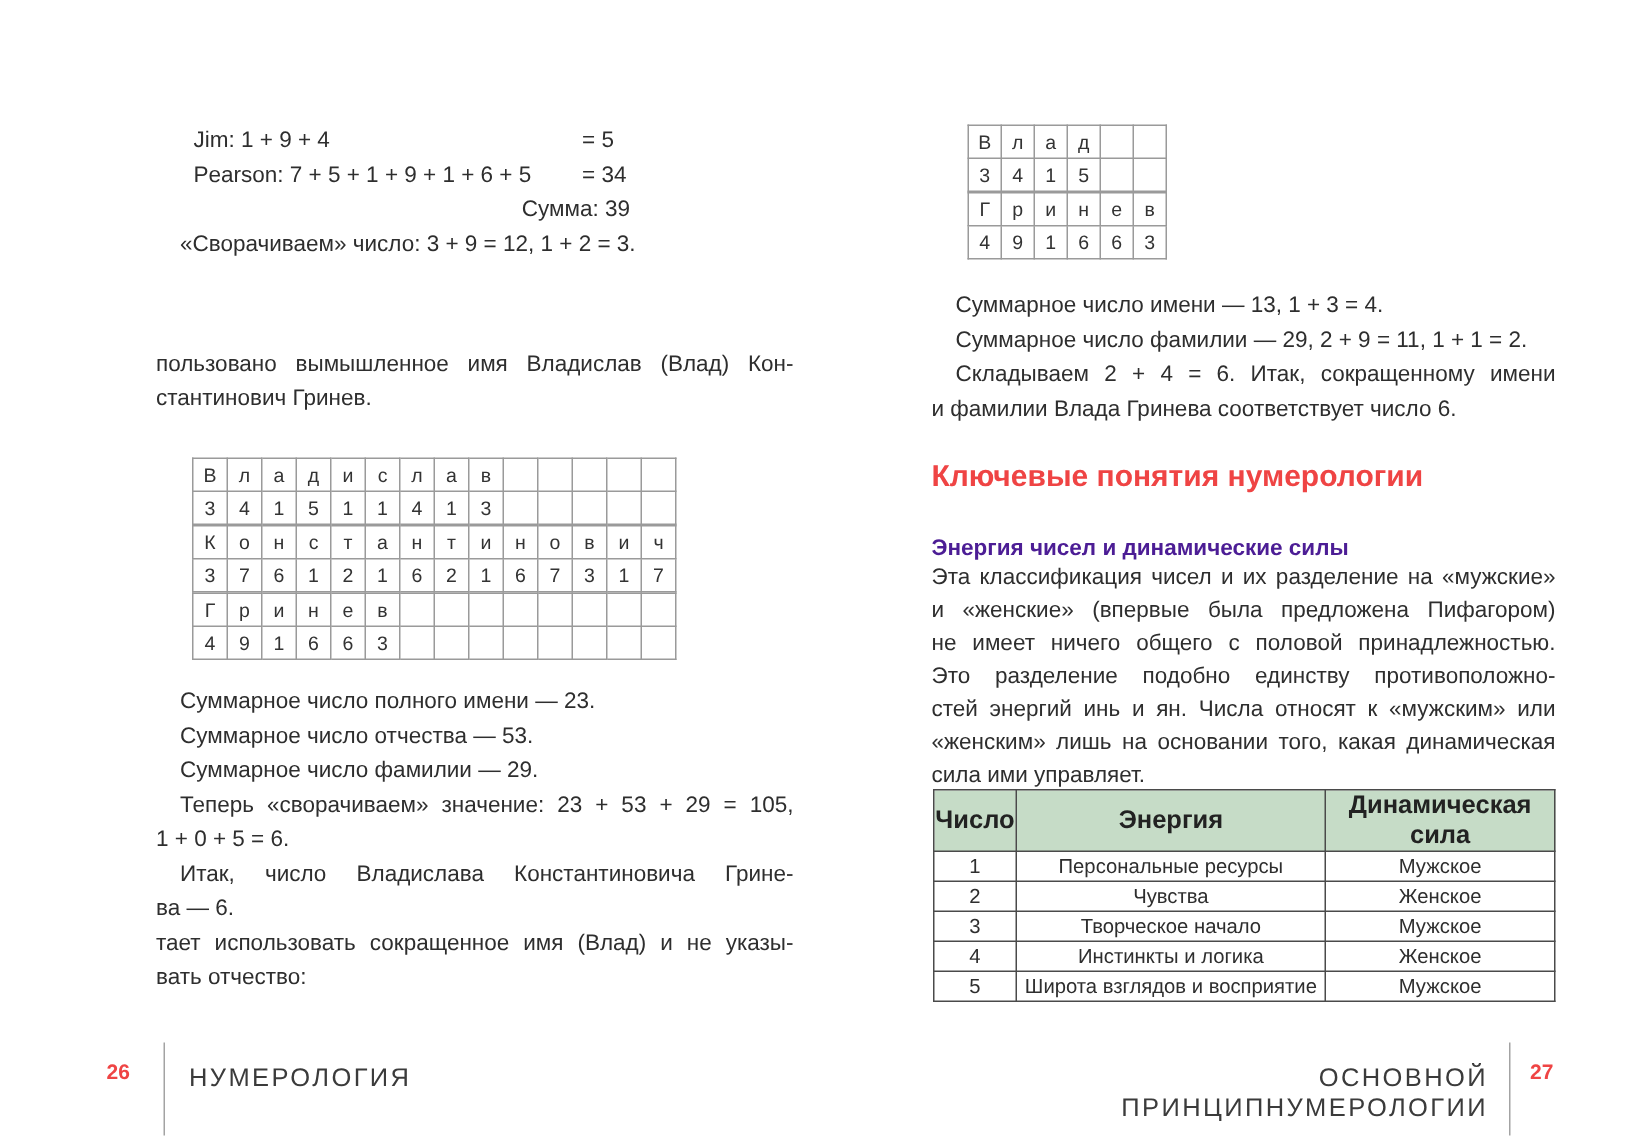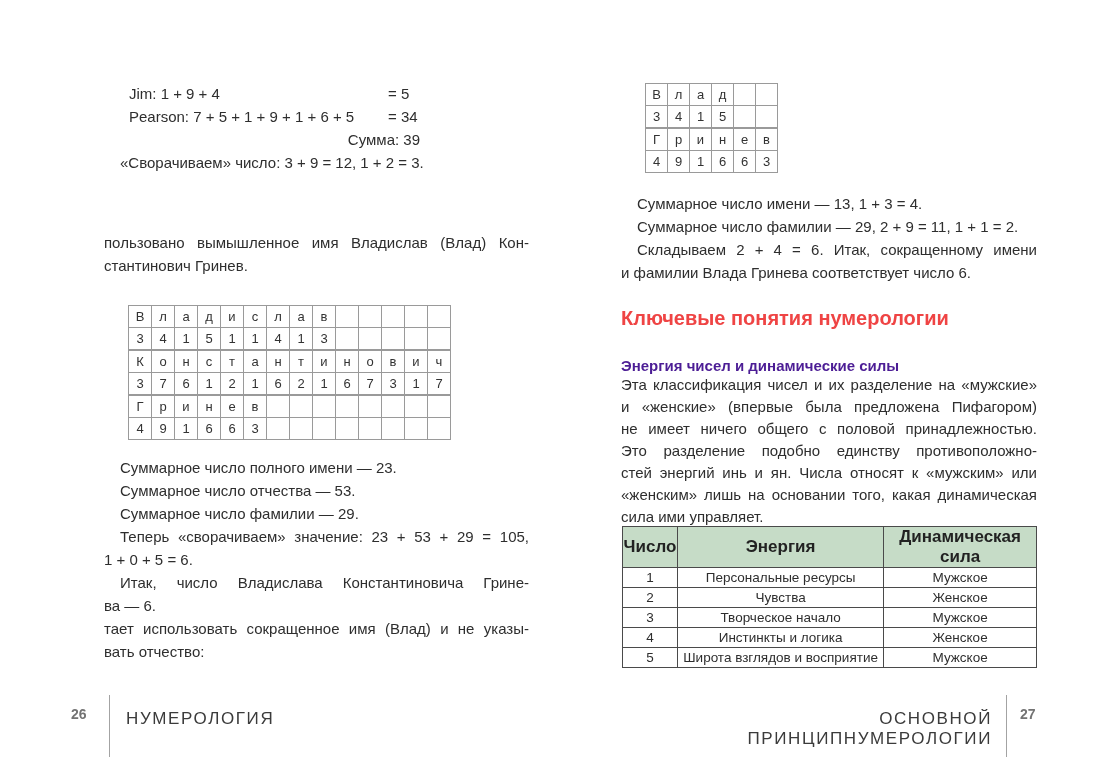--- a/index.html
+++ b/index.html
@@ -44,21 +44,21 @@
     text-align:center; vertical-align:middle; padding:0;
   }
   .etable th { background:#c6dcc7; height:25px; font-size:17px; font-weight:bold; color:#222; }
   .etable td { height:20px; font-size:13.5px; }
   .c0 { width:55px; } .c1 { width:207px; } .c2 { width:153px; }
 
   .green-heading { font-size:20px; font-weight:bold; color:#ef4444; line-height:24px; }
   .subheading { font-size:15px; font-weight:bold; line-height:18px; color:#4c1d95; }
 
   
-  .footer-num { font-size:14px; font-weight:bold; color:#737373; }
+  .footer-num { font-size:14px; font-weight:bold; color:#ef4444; }
   .footer-title { font-size:17px; letter-spacing:1.6px; color:#3b3b3b; font-weight:500; }
   .vline { width:1px; background:#a3a3a3; height:62px; }
 </style>
 </head>
 <body>
 
 <div class="abs" style="left:16px; top:0; width:550px; height:608px;">
 
   <div class="abs" style="left:88px; top:82px; width:320px;">
     <div class="calc-row">

